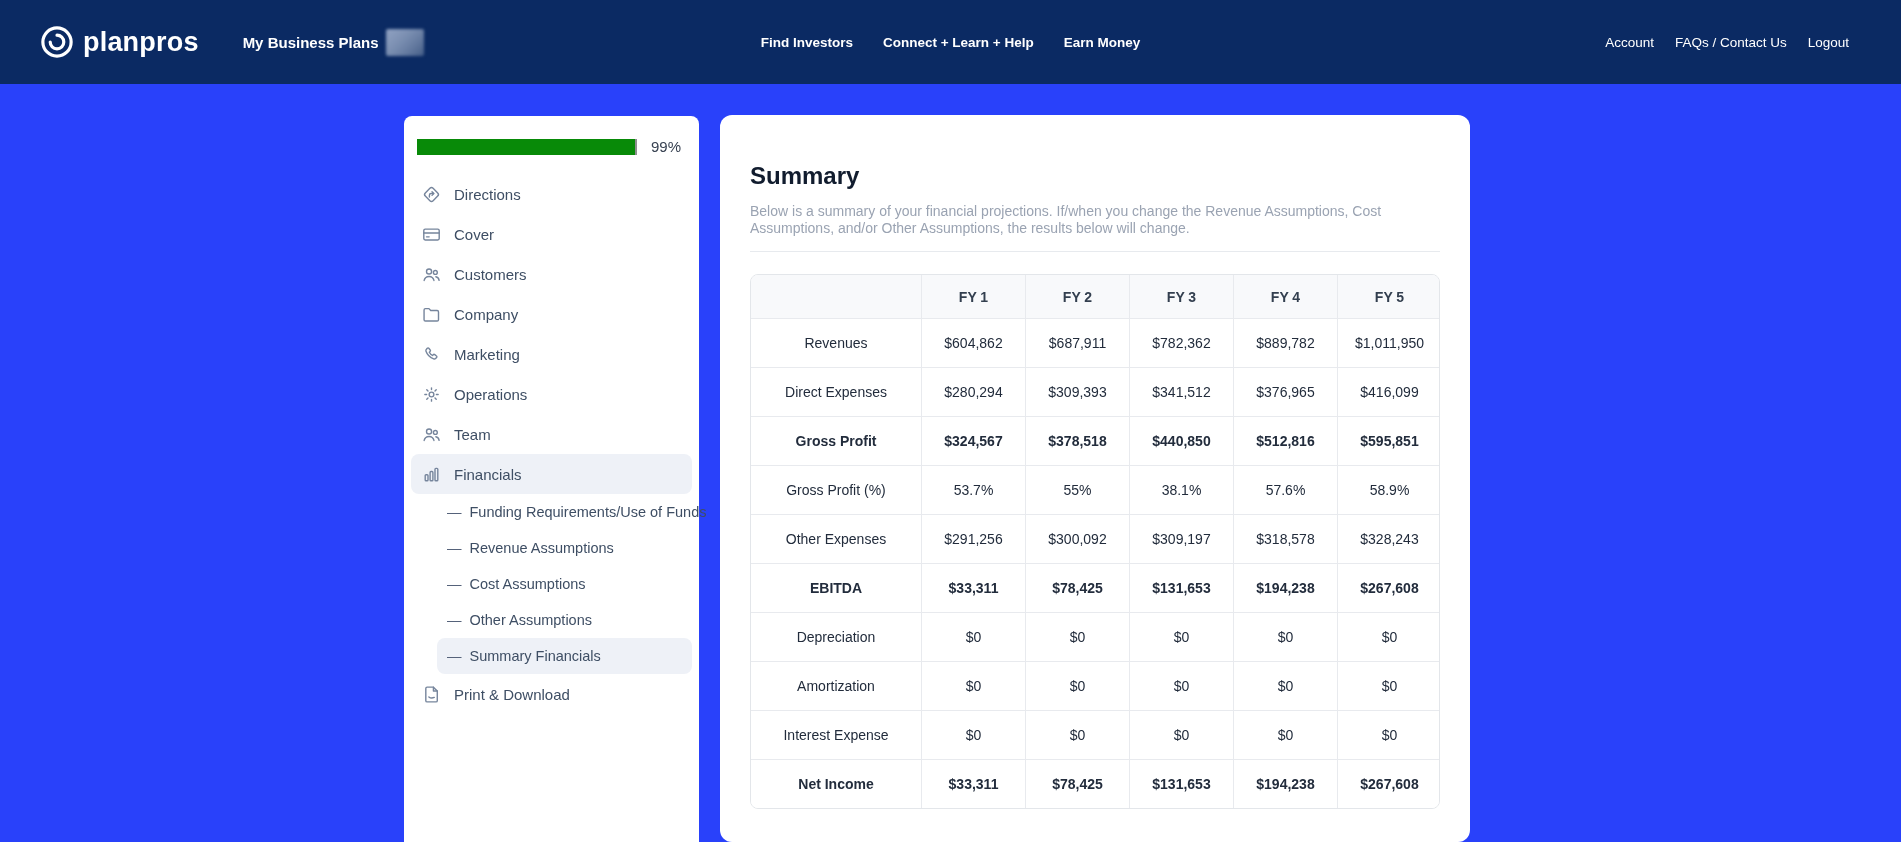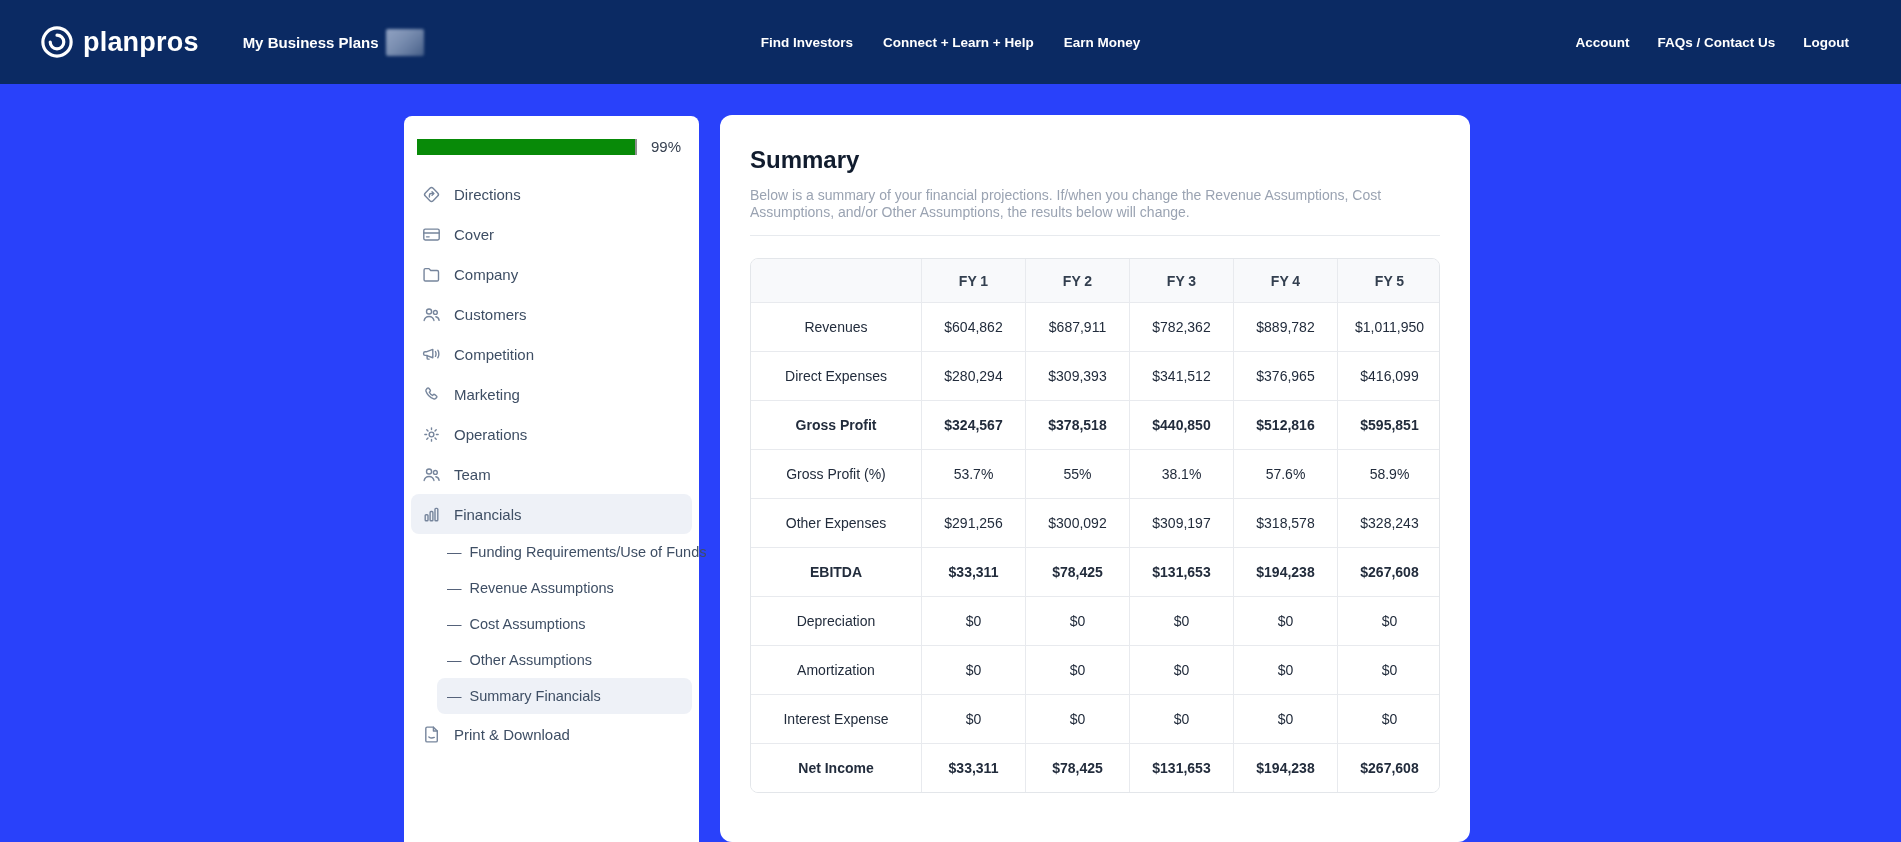--- a/index.html
+++ b/index.html
@@ -22,21 +22,21 @@
   .my-plans { margin-left: 44px; font-size: 15px; font-weight: 700; cursor: pointer; white-space: nowrap; }
   .plan-blob {
     width: 38px; height: 27px; margin-left: 7px; border-radius: 2px;
     background: linear-gradient(135deg, #8ea0c0 0%, #46619400 140%), linear-gradient(315deg, #24406e, #62799f);
     filter: blur(1.5px);
   }
   .center-nav {
     position: absolute; left: 50%; transform: translateX(-50%);
     display: flex; gap: 30px; font-size: 13.5px; font-weight: 700;
   }
-  .right-nav { margin-left: auto; margin-right: 52px; display: flex; gap: 28px; font-size: 13.5px; font-weight: 700; }
+  .right-nav { margin-left: auto; margin-right: 52px; display: flex; gap: 21px; font-size: 13.5px; font-weight: 400; }
   .nav-link { cursor: pointer; white-space: nowrap; }
 
   
   .sidebar {
     position: absolute; left: 404px; top: 116px; width: 295px; height: 726px;
     background: #fff; border-radius: 8px 8px 0 0;
     padding: 13px; box-sizing: border-box;
   }
   .progress-row { display: flex; align-items: center; margin: 9px 0 19px 0; }
   .progress-track { width: 220px; height: 16px; background: #8f8f8f; overflow: hidden; }
@@ -56,21 +56,21 @@
     color: #3e4e64; font-size: 14.5px; cursor: pointer; white-space: nowrap;
   }
   .sub-item.active { background: #eef1f7; }
   .sub-dash { color: #55627a; }
   .icon-stroke { fill: none; stroke: #76859c; stroke-width: 1.6; stroke-linecap: round; stroke-linejoin: round; }
 
   
   .main {
     position: absolute; left: 720px; top: 115px; width: 750px; height: 727px;
     background: #fff; border-radius: 12px;
-    padding: 31px 30px; box-sizing: border-box;
+    padding: 47px 30px; box-sizing: border-box;
   }
   .main-title { font-size: 24px; font-weight: 600; color: #111c2e; margin: 0 0 13px 0; }
   .main-desc { font-size: 14px; color: #9aa3b2; line-height: 17px; margin: 0 0 14px 0; max-width: 700px; }
   .divider { border: none; border-top: 1px solid #e7eaee; margin: 0 0 22px 0; }
 
   .table-wrap { width: 690px; border: 1px solid #e3e6ea; border-radius: 8px; overflow: hidden; box-sizing: border-box; }
   table.fin { width: 100%; border-collapse: separate; border-spacing: 0; font-size: 14px; color: #222c3c; table-layout: fixed; }
   table.fin th {
     height: 43px; background: #f8f9fb; font-weight: 600; color: #333f4f;
     text-align: center; padding: 0;
@@ -136,49 +136,38 @@
         <path d="M3.2 10.2h17.6"></path>
         <path d="M6.3 14.7h3"></path>
       </svg>
     </span>
     <span>Cover</span>
   </div>
 
   <div class="side-item">
     <span style="display:flex;">
       <svg viewBox="0 0 24 24" class="icon-stroke">
-        <path d="M3.5 18V6.8c0-.8.7-1.5 1.5-1.5h4.1l2 2.2h7.4c.8 0 1.5.7 1.5 1.5V18c0 .8-.7 1.5-1.5 1.5H5c-.8 0-1.5-.7-1.5-1.5Z"></path>
-      </svg>
-    </span>
-    <span>Company</span>
-  </div>
-
-  <div class="side-item">
-    <span style="display:flex;">
-      <svg viewBox="0 0 24 24" class="icon-stroke">
         <circle cx="9.2" cy="8.6" r="2.9"></circle>
         <path d="M3.6 18.8c.7-3 2.7-4.6 5.6-4.6s4.9 1.6 5.6 4.6"></path>
         <circle cx="16.4" cy="9.6" r="2.2"></circle>
         <path d="M17 14.6c2.1.3 3.3 1.6 3.7 4"></path>
       </svg>
     </span>
     <span>Customers</span>
   </div>
 
   <div class="side-item">
     <span style="display:flex;">
       <svg viewBox="0 0 24 24" class="icon-stroke">
-        <path d="M13.5 6.2 6 8.9H4.6c-.9 0-1.6.7-1.6 1.6v.9c0 .9.7 1.6 1.6 1.6H6l7.5 2.7z"></path>
-        <path d="M7 13.2v3.1c0 .6.4 1 1 1h1.2"></path>
-        <path d="M16.5 8.7c.9 1.2.9 4.2 0 5.4"></path>
-        <path d="M19.2 7.1c1.6 2.2 1.6 6.4 0 8.6"></path>
-      </svg>
-    </span>
-    <span>Competition</span>
-  </div>
+        <path d="M3.5 18V6.8c0-.8.7-1.5 1.5-1.5h4.1l2 2.2h7.4c.8 0 1.5.7 1.5 1.5V18c0 .8-.7 1.5-1.5 1.5H5c-.8 0-1.5-.7-1.5-1.5Z"></path>
+      </svg>
+    </span>
+    <span>Company</span>
+  </div>
+
 
   <div class="side-item">
     <span style="display:flex;">
       <svg viewBox="0 0 24 24" class="icon-stroke">
         <path d="M7.2 4.8c.5-.5 1.3-.5 1.7.1l1.6 2c.4.5.4 1.2-.1 1.6l-.9.9c.8 1.6 2.1 2.9 3.7 3.7l.9-.9c.4-.5 1.1-.5 1.6-.1l2 1.6c.6.4.6 1.3.1 1.7l-1.1 1.1c-.6.6-1.4.8-2.2.5-4.1-1.5-7.3-4.7-8.8-8.8-.3-.8-.1-1.6.5-2.2z"></path>
       </svg>
     </span>
     <span>Marketing</span>
   </div>
 

